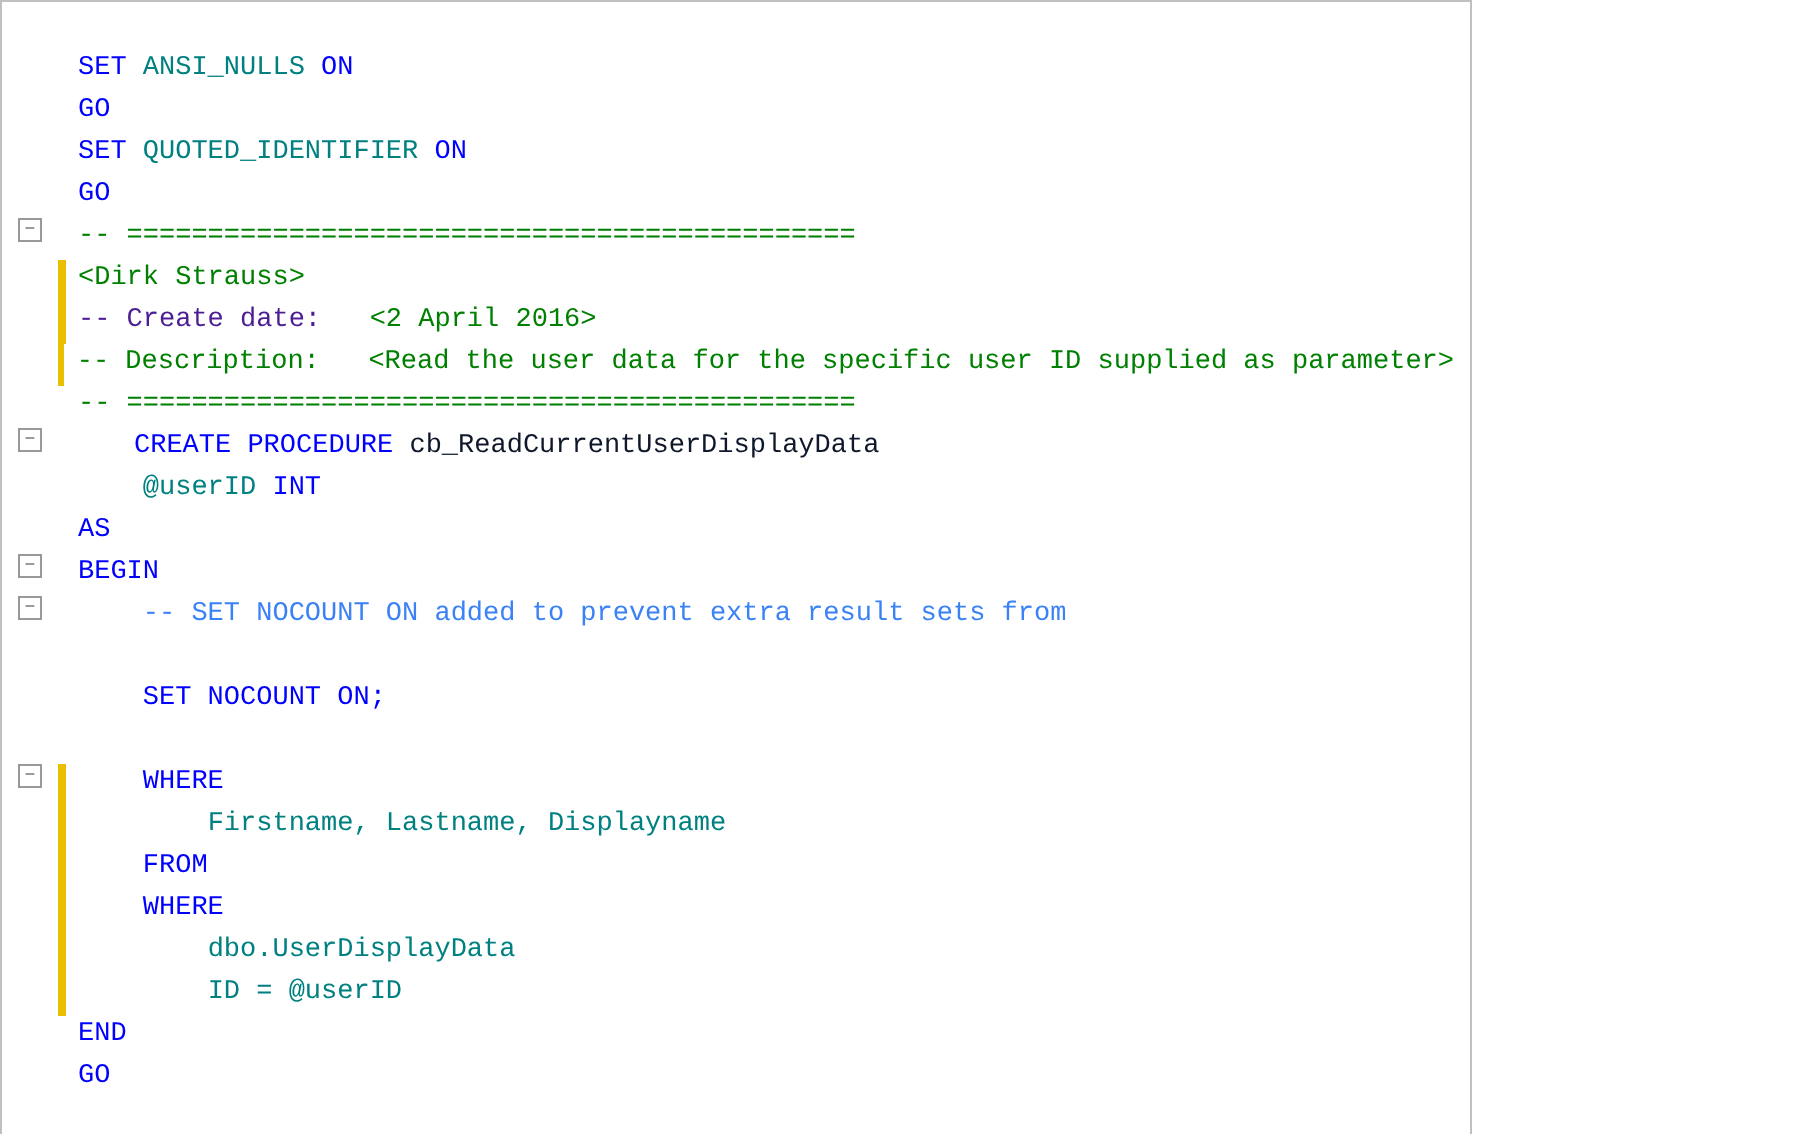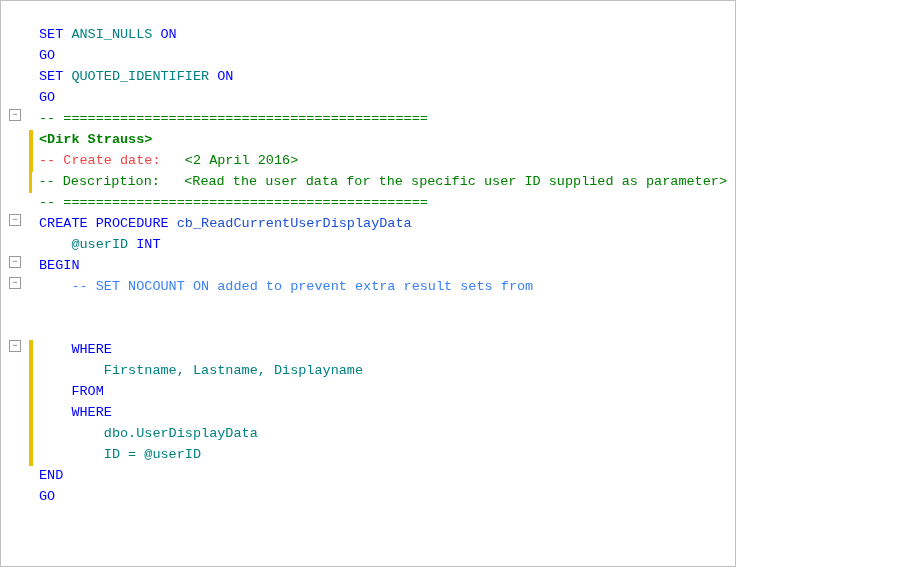--- a/index.html
+++ b/index.html
@@ -97,67 +97,77 @@
       <div class="line">
         <div class="gutter">
           <div class="collapse-btn">−</div>
         </div>
         <div class="yellow-bar-spacer"></div>
         <div class="line-indent"><span style="color: rgb(0, 128, 0);">-- =============================================</span></div>
       </div>
       <div class="line">
         <div class="gutter"></div>
         <div class="yellow-bar"></div>
-        <div class="line-indent"><span style="color: rgb(0, 128, 0); font-weight: bold;">&lt;Dirk Strauss&gt;</span></div>
-      </div>
-      <div class="line">
-        <div class="gutter"></div>
-        <div class="yellow-bar"></div>
-        <div class="line-indent"><span style="color: #ef4444;">-- Create date:   </span><span style="color: rgb(0, 128, 0);">&lt;2 April 2016&gt;</span></div>
+        <div class="line-indent"><span style="color: rgb(0, 128, 0);">&lt;Dirk Strauss&gt;</span></div>
+      </div>
+      <div class="line">
+        <div class="gutter"></div>
+        <div class="yellow-bar"></div>
+        <div class="line-indent"><span style="color: #4c1d95;">-- Create date:   </span><span style="color: rgb(0, 128, 0);">&lt;2 April 2016&gt;</span></div>
       </div>
       <div class="line">
         <div class="gutter"></div>
         <div class="yellow-bar"></div>
         <div class="line-indent"><span style="color: rgb(0, 128, 0);">-- Description:   </span><span style="color: rgb(0, 128, 0); text-align: center;">&lt;Read the user data for the specific user ID supplied as parameter&gt;</span></div>
       </div>
       <div class="line">
         <div class="gutter"></div>
         <div class="yellow-bar-spacer"></div>
         <div class="line-indent"><span style="color: rgb(0, 128, 0);">-- =============================================</span></div>
       </div>
       <div class="line">
         <div class="gutter">
           <div class="collapse-btn">−</div>
         </div>
         <div class="yellow-bar-spacer"></div>
-        <div class="line-indent"><span style="color: rgb(0, 0, 255);">CREATE PROCEDURE </span><span style="color: #1d4ed8;">cb_ReadCurrentUserDisplayData</span></div>
+        <div class="line-indent"><span style="color: rgb(0, 0, 255); margin-left: 28px;">CREATE PROCEDURE </span><span style="color: #0f172a;">cb_ReadCurrentUserDisplayData</span></div>
       </div>
       <div class="line">
         <div class="gutter"></div>
         <div class="yellow-bar-spacer"></div>
         <div class="line-indent"><span>    </span><span style="color: rgb(0, 128, 128);">@userID</span><span style="color: rgb(0, 0, 255);"> INT</span></div>
       </div>
       <div class="line">
+        <div class="gutter"></div>
+        <div class="yellow-bar-spacer"></div>
+        <div class="line-indent"><span style="color: rgb(0, 0, 255);">AS</span></div>
+      </div>
+      <div class="line">
         <div class="gutter">
           <div class="collapse-btn">−</div>
         </div>
         <div class="yellow-bar-spacer"></div>
         <div class="line-indent"><span style="color: rgb(0, 0, 255);">BEGIN</span></div>
       </div>
       <div class="line">
         <div class="gutter">
           <div class="collapse-btn">−</div>
         </div>
         <div class="yellow-bar-spacer"></div>
         <div class="line-indent"><span>    </span><span style="color: #3b82f6;">-- SET NOCOUNT ON added to prevent extra result sets from</span></div>
       </div>
       <div class="line">
         <div class="gutter"></div>
         <div class="yellow-bar-spacer"></div>
         <div class="line-indent"><span>    </span></div>
+      </div>
+      <div class="line">
+        <div class="gutter"></div>
+        <div class="yellow-bar-spacer"></div>
+        <div class="line-indent"><span>    </span><span style="color: rgb(0, 0, 255);">SET NOCOUNT ON;</span></div>
       </div>
       <div class="line">
         <div class="gutter"></div>
         <div class="yellow-bar-spacer"></div>
         <div class="line-indent"></div>
       </div>
       <div class="line">
         <div class="gutter">
           <div class="collapse-btn">−</div>
         </div>

